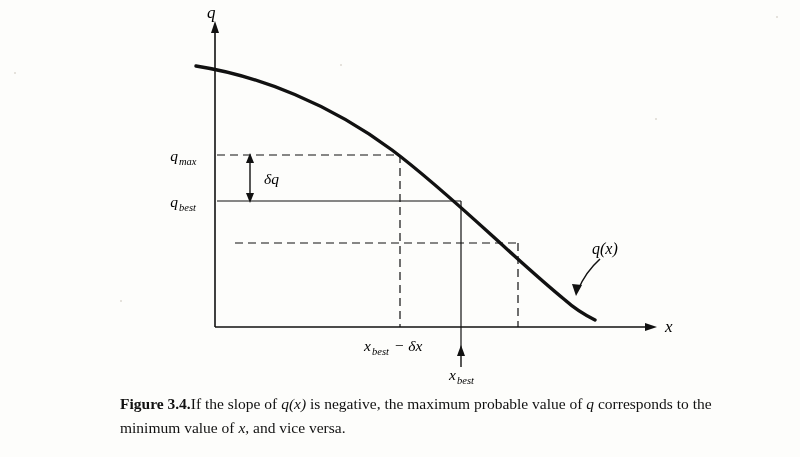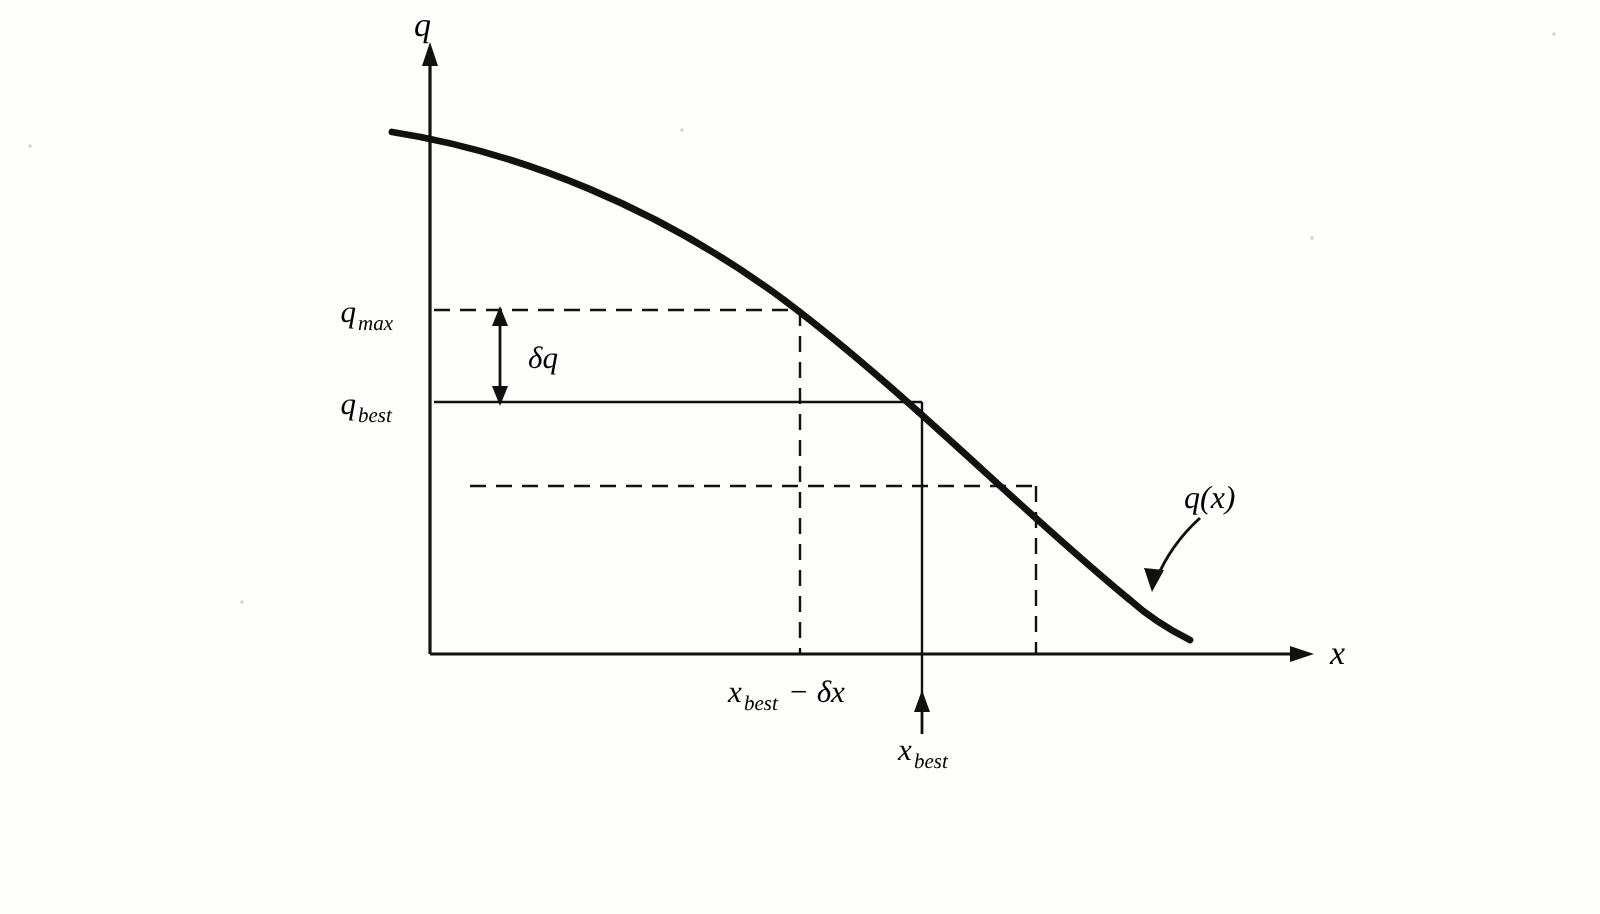--- a/index.html
+++ b/index.html
@@ -137,14 +137,17 @@
 
       <g>
         <text class="tick-label" x="449" y="380" font-size="15.5">x</text>
         <text class="tick-label" x="457" y="384" font-size="10.5" font-style="normal">best</text>
       </g>
 
       <text class="ann-label" x="592" y="254" font-size="16">q(x)</text>
     </svg>
   </div>
 
+  <div class="caption">
+    <b>Figure 3.4.</b><span>If the slope of </span><i>q(x)</i><span> is negative, the maximum probable value of </span><i>q</i><span> corresponds to the minimum value of </span><i>x</i><span>, and vice versa.</span>
+  </div>
 
 </div>
 
 </body></html>

